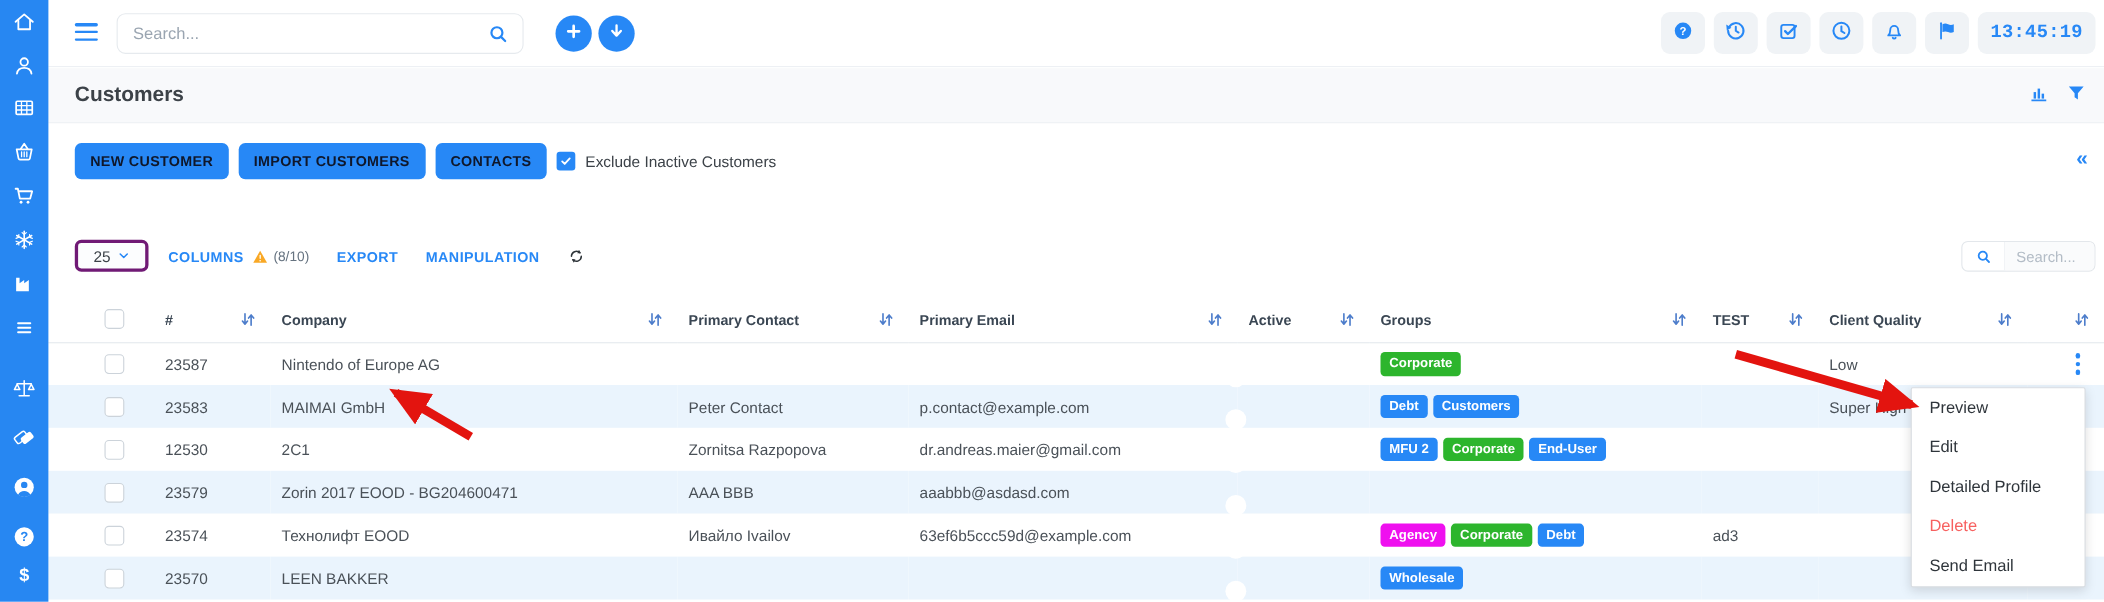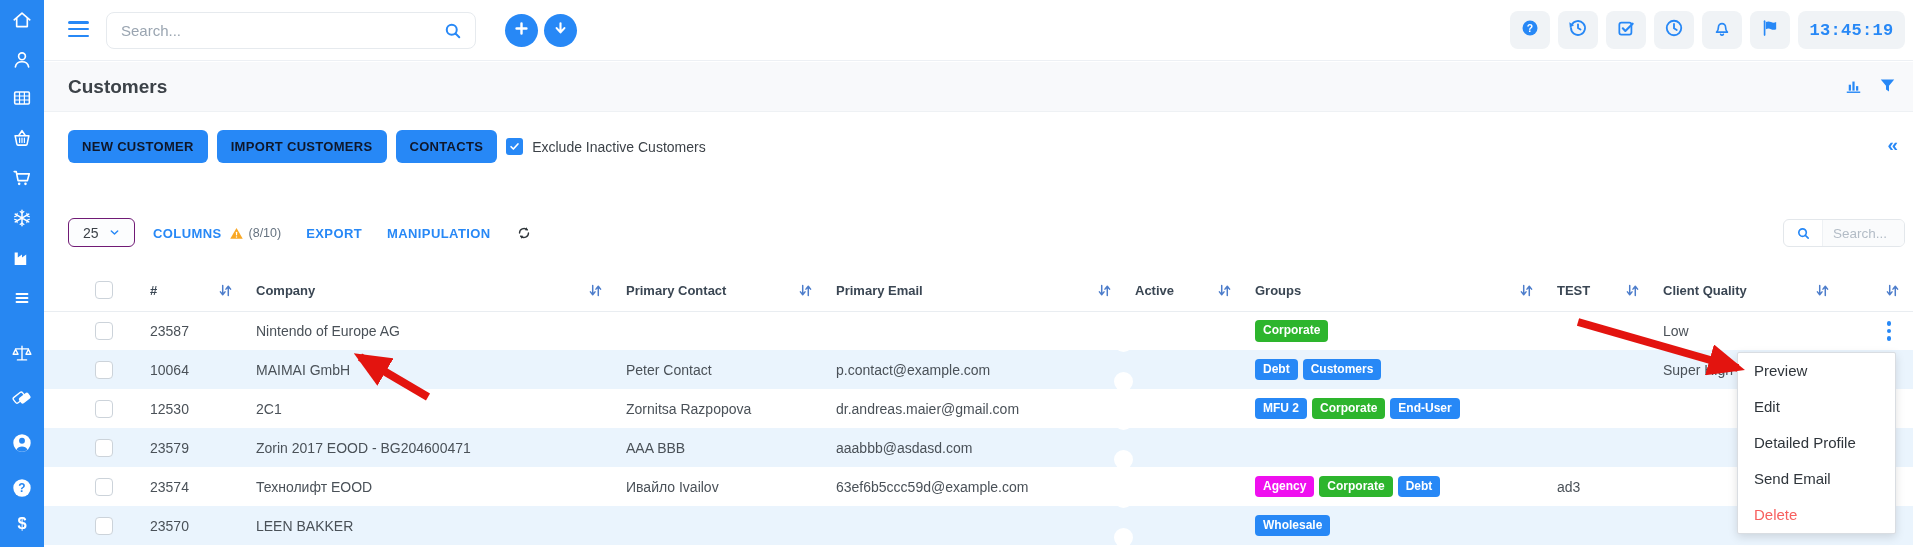--- a/index.html
+++ b/index.html
@@ -38,21 +38,21 @@
   .btn { height:33px; padding:0 14px; border:0; border-radius:6px; background:#2788f6; color:#0f172a;
     font:13px "Liberation Sans", sans-serif; font-weight:bold; letter-spacing:.3px; cursor:pointer; }
   .exclude { display:flex; align-items:center; gap:9px; cursor:pointer; }
   .cb-on { width:17px; height:17px; border-radius:3px; background:#2788f6; display:flex; align-items:center; justify-content:center; }
   .cb-on svg { width:11px; height:11px; }
   .exclude-label { font-size:14px; color:#3c4248; }
   .collapse { position:absolute; right:15px; top:135px; color:#2788f6; font-size:19px; font-weight:bold; cursor:pointer; line-height:1; }
 
   
   .toolbar { position:absolute; left:44px; top:218px; width:1869px; height:30px; }
-  .page-size { position:absolute; left:24px; top:0; width:67px; height:29px; border:1px solid #701a75; border-radius:6px; background:#fcfdfe;
+  .page-size { position:absolute; left:24px; top:0; width:67px; height:29px; border:3px solid #701a75; border-radius:6px; background:#fcfdfe;
     display:flex; align-items:center; justify-content:space-between; padding:0 14px 0 14px; font-size:14px; color:#3c4248; cursor:pointer; }
   .page-size svg { width:11px; height:11px; }
   .tb-links { position:absolute; left:109px; top:0; height:30px; display:flex; align-items:center; }
   .tb-link { color:#2788f6; font-size:13px; font-weight:bold; letter-spacing:.4px; cursor:pointer; text-decoration:none; }
   .tb-links .warn { width:15px; height:15px; margin-left:7px; }
   .col-count { font-size:12.5px; color:#667380; margin-left:5px; }
   .ml { margin-left:25px; }
   .refresh { width:16px; height:16px; margin-left:25px; cursor:pointer; }
   .tb-search { position:absolute; right:8px; top:1px; width:122px; height:28px; border:1px solid #e3e7eb; border-radius:6px; display:flex; overflow:hidden; background:#fff; }
   .tb-search .ic { width:39px; display:flex; align-items:center; justify-content:center; border-right:1px solid #eef1f4; cursor:pointer; }
@@ -428,21 +428,21 @@
             <i></i>
             <i></i>
             <i></i>
           </span>
         </td>
     </tr>
     <tr class="alt">
       <td class="cbc">
           <span class="rowcb"></span>
         </td>
-      <td>10064</td>
+      <td>23583</td>
       <td>MAIMAI GmbH</td>
       <td>Peter Contact</td>
       <td>p.contact@example.com</td>
       <td><span class="toggle"><span class="knob"></span></span></td>
       <td><span class="badge b-blue">Debt</span><span class="badge b-blue">Customers</span></td>
       <td></td>
       <td>Super High</td>
       <td></td>
     </tr>
     <tr>
@@ -501,22 +501,22 @@
       <td></td>
       <td></td>
     </tr>
   </tbody>
 </table>
 
 <div class="context-menu">
   <div class="cm-item">Preview</div>
   <div class="cm-item">Edit</div>
   <div class="cm-item">Detailed Profile</div>
+  <div class="cm-item danger">Delete</div>
   <div class="cm-item">Send Email</div>
-  <div class="cm-item danger">Delete</div>
 </div>
 
 <svg class="arrows" viewBox="0 0 1913 547">
   <defs>
     <marker id="ah" markerWidth="4.6" markerHeight="4" refX="3.7" refY="2" orient="auto">
       <polygon points="0,0 4.6,2 0,4" fill="#e3140f"></polygon>
     </marker>
   </defs>
   <line x1="428" y1="397" x2="360" y2="357" stroke="#e3140f" stroke-width="8" marker-end="url(#ah)"></line>
   <line x1="1578" y1="322" x2="1738" y2="368" stroke="#e3140f" stroke-width="8" marker-end="url(#ah)"></line>

